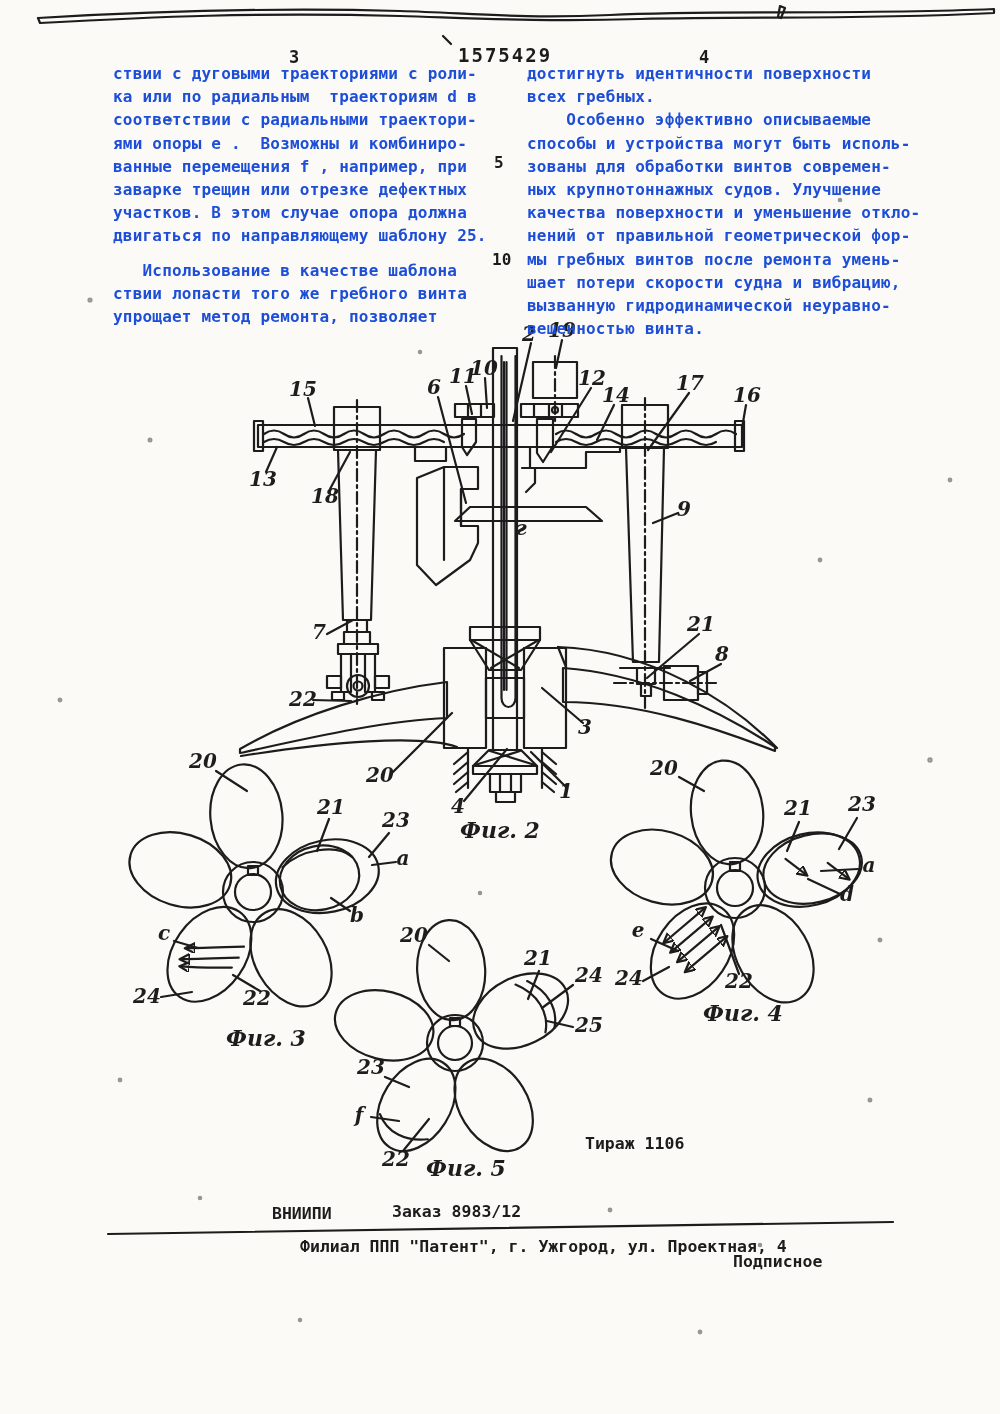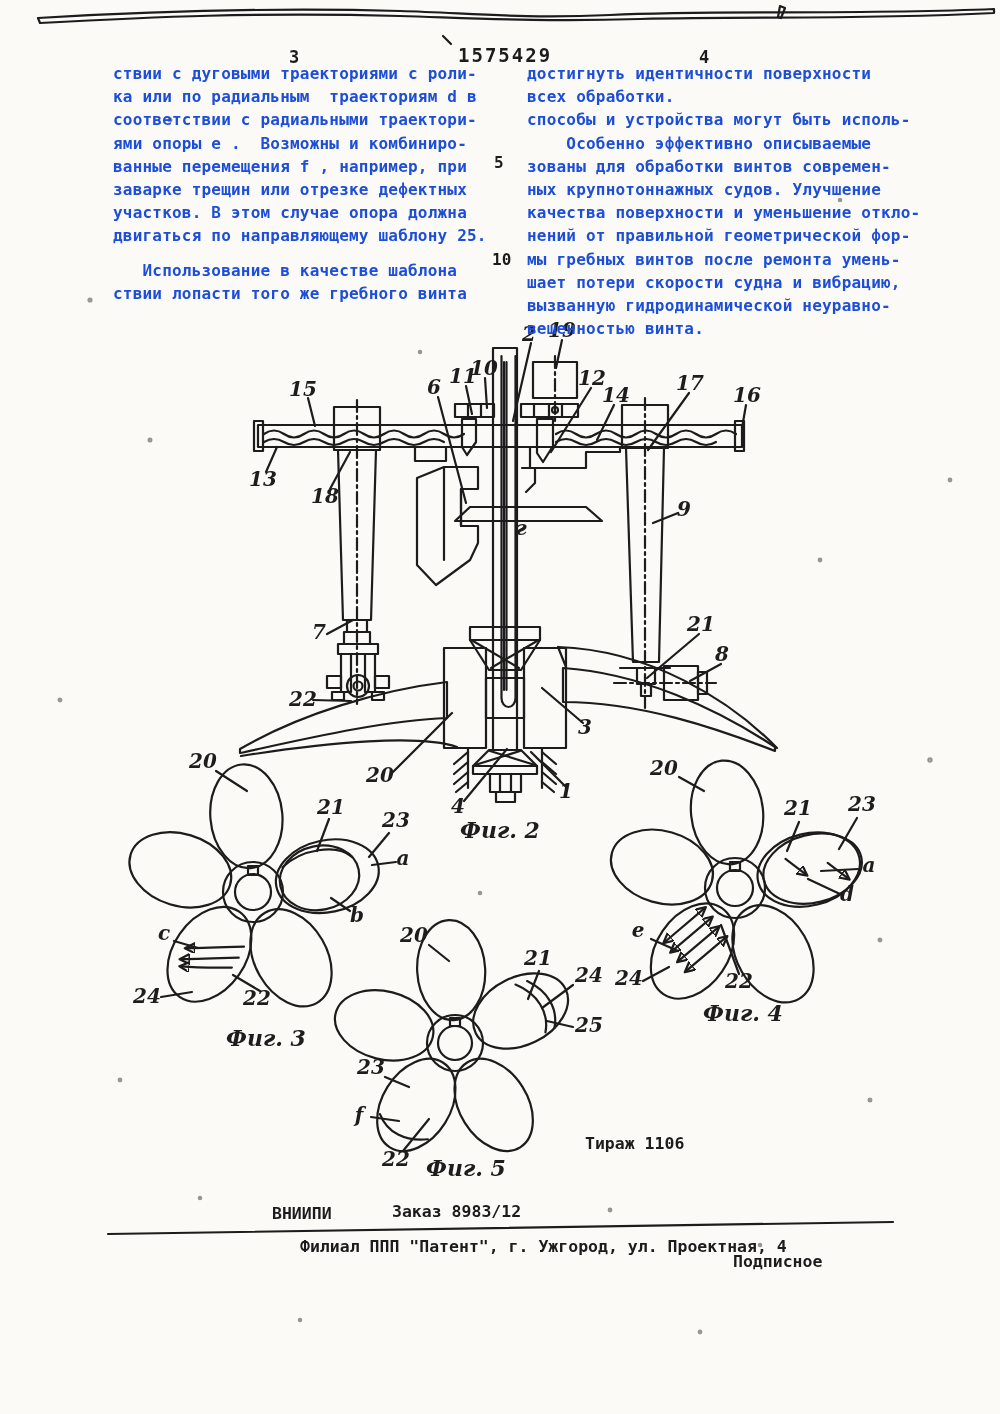--- a/index.html
+++ b/index.html
@@ -367,26 +367,27 @@
       <div class="line">соответствии с радиальными траектори-</div>
       <div class="line">ями опоры е .  Возможны и комбиниро-</div>
       <div class="line">ванные перемещения f , например, при</div>
       <div class="line">заварке трещин или отрезке дефектных</div>
       <div class="line">участков. В этом случае опора должна</div>
       <div class="line">двигаться по направляющему шаблону 25.</div>
     </div>
   <div class="abs" style="left:113px;top:259px">
       <div class="line">   Использование в качестве шаблона</div>
       <div class="line">ствии лопасти того же гребного винта</div>
+      <div class="line">упрощает метод ремонта, позволяет</div>
     </div>
   <div class="abs" style="left:527px;top:62px">
       <div class="line">достигнуть идентичности поверхности</div>
-      <div class="line">всех обработки.</div>
+      <div class="line">всех гребных.</div>
+      <div class="line">    Особенно эффективно описываемые</div>
       <div class="line">способы и устройства могут быть исполь-</div>
-      <div class="line">    Особенно эффективно описываемые</div>
       <div class="line">зованы для обработки винтов современ-</div>
       <div class="line">ных крупнотоннажных судов. Улучшение</div>
       <div class="line">качества поверхности и уменьшение откло-</div>
       <div class="line">нений от правильной геометрической фор-</div>
       <div class="line">мы гребных винтов после ремонта умень-</div>
       <div class="line">шает потери скорости судна и вибрацию,</div>
       <div class="line">вызванную гидродинамической неуравно-</div>
       <div class="line">вешенностью винта.</div>
     </div>
 

